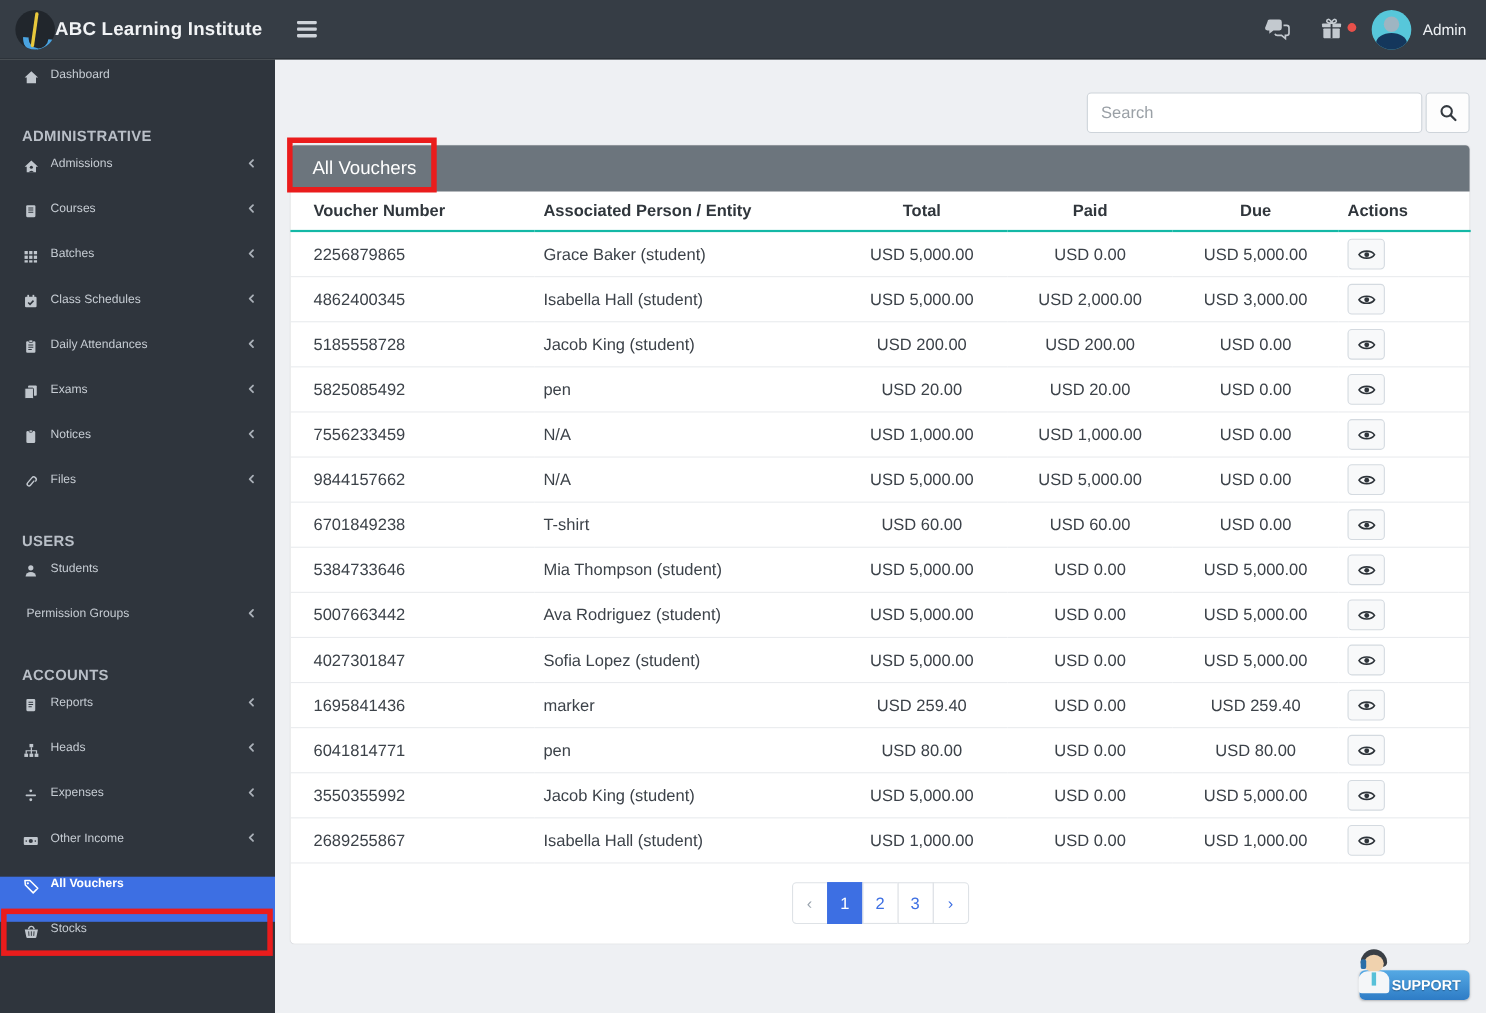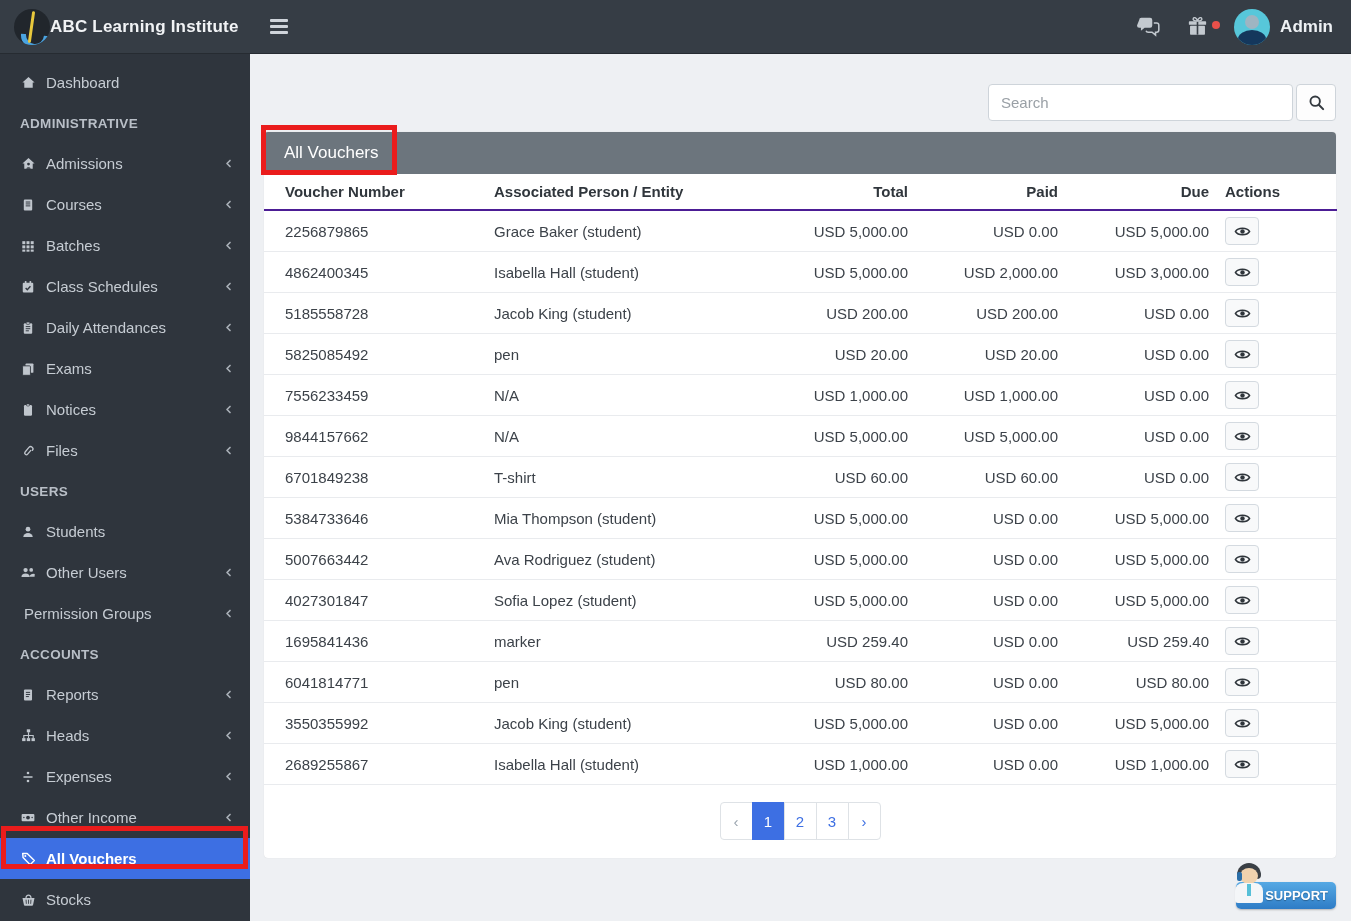--- a/index.html
+++ b/index.html
@@ -17,25 +17,25 @@
   .topbar-main { flex:1; display:flex; align-items:center; justify-content:space-between; padding:0 18px 0 20px; }
   .hamburger { width:26px; height:22px; display:flex; flex-direction:column; justify-content:center; gap:3px; cursor:pointer; }
   .hamburger span { display:block; width:18px; height:3px; background:#cfd4da; border-radius:1px; }
   .topbar-right { display:flex; align-items:center; gap:26px; }
   .top-icon { color:#c3c9cf; display:flex; align-items:center; position:relative; cursor:pointer; }
   .badge-dot { position:absolute; right:-12px; top:5px; width:8px; height:8px; border-radius:50%; background:#e8504a; }
   .user-chip { display:flex; align-items:center; gap:10px; cursor:pointer; }
   .avatar { width:36px; height:36px; border-radius:50%; background:#57c7da; position:relative; overflow:hidden; }
   .avatar::before { content:""; position:absolute; left:11px; top:6px; width:14px; height:14px; border-radius:50%; background:#9eb5c2; }
   .avatar::after { content:""; position:absolute; left:4px; top:21px; width:28px; height:18px; border-radius:50% 50% 0 0; background:#14375c; }
-  .user-name { color:#eef1f4; font-size:17px;font-weight:bold; }
+  .user-name { color:#eef1f4; font-size:14px; }
 
   
   .sidebar { position:absolute; top:54px; left:0; width:250px; height:867px; background:#2f353d; padding-top:8px; z-index:4; }
-  .side-item { height:41px; display:flex; align-items:center; padding:0 16px 0 20px; color:#c6ccd3; font-size:15px; cursor:pointer; position:relative; }
+  .side-item { height:41px; display:flex; align-items:flex-start; padding:0 16px 0 20px; color:#c6ccd3; font-size:11px; cursor:pointer; position:relative; }
   .side-item .s-icon { width:16px; height:16px; margin-right:10px; flex:0 0 auto; display:flex; align-items:center; justify-content:center; color:#c0c6cd; }
   .side-item .s-label { flex:1; white-space:nowrap; overflow:hidden; }
   .side-item .chev { color:#aab0b8; width:12px; display:flex; justify-content:flex-end; }
   .side-item.no-icon { padding-left:24px; }
   .side-heading { height:40px; display:flex; align-items:center; padding-left:20px; color:#b9bfc7; font-size:13.5px; font-weight:bold; letter-spacing:.3px; }
   .side-item.active { background:#3d6fe3; color:#ffffff; }
   .side-item.active .s-icon { color:#ffffff; }
   .side-item.active .s-label { font-weight:bold; }
 
   
@@ -51,22 +51,22 @@
   .search-btn { width:40px; height:37px; border:1px solid #ced4da; border-radius:4px; background:#fdfdfd; display:flex; align-items:center; justify-content:center; color:#343a40; cursor:pointer; }
 
   
   .panel { background:#fff; border-radius:4px; box-shadow:0 0 1px rgba(0,0,0,.15); position:relative; }
   .panel-header { height:42px; background:#6c757d; border-radius:4px 4px 0 0; display:flex; align-items:center; padding-left:20px; position:relative; }
   .panel-title { color:#ffffff; font-size:17px; }
 
   table.vouchers { width:100%; border-collapse:collapse; table-layout:fixed; }
   .vouchers col.c1{width:222px} .vouchers col.c2{width:274px} .vouchers col.c3{width:156px}
   .vouchers col.c4{width:150px} .vouchers col.c5{width:151px} .vouchers col.c6{width:120px}
-  .vouchers th { font-size:15px; font-weight:bold; color:#30363c; text-align:left; padding:9px 8px; border-bottom:2px solid #4c1d95; }
-  .vouchers th.num, .vouchers td.num { text-align:right; }
+  .vouchers th { font-size:15px; font-weight:bold; color:#30363c; text-align:left; padding:9px 8px; border-bottom:2px solid #14b8a6; }
+  .vouchers th.num, .vouchers td.num { text-align:center; }
   .vouchers th.first, .vouchers td.first { padding-left:21px; }
   .vouchers td { font-size:15px; color:#3c4249; padding:6px 8px; height:39px; border-bottom:1px solid #e9ebee; }
   .vouchers tr.row-hover td { background:#ececec; }
   .eye-btn { width:34px; height:28px; border:1px solid #d4dae0; border-radius:4px; background:#f8f9fa; display:inline-flex; align-items:center; justify-content:center; color:#2f353b; cursor:pointer; }
 
   
   .pager-wrap { display:flex; justify-content:center; padding:17px 0 18px 0; }
   .pager { display:flex; }
   .page-cell { min-width:33px; height:38px; border:1px solid #dee2e6; background:#fff; color:#3d6fe3; font-size:15px; display:flex; align-items:center; justify-content:center; margin-left:-1px; cursor:pointer; padding:0 11px; }
   .page-cell.prev { border-radius:4px 0 0 4px; color:#9aa4ae; margin-left:0; }
@@ -364,33 +364,20 @@
     </div>
     <div class="side-heading">USERS</div>
     <div class="side-item">
       <span class="s-icon">
           <svg class="icon-svg" width="14" height="14">
             <use href="#i-user"></use>
           </svg>
         </span>
       <span class="s-label">Students</span>
     </div>
-    <div class="side-item">
-      <span class="s-icon">
-          <svg class="icon-svg" width="16" height="15">
-            <use href="#i-users"></use>
-          </svg>
-        </span>
-      <span class="s-label">Other Users</span>
-      <span class="chev">
-          <svg class="icon-svg" width="11" height="11">
-            <use href="#i-chevron-left"></use>
-          </svg>
-        </span>
-    </div>
     <div class="side-item no-icon">
       <span class="s-label">Permission Groups</span>
       <span class="chev">
           <svg class="icon-svg" width="11" height="11">
             <use href="#i-chevron-left"></use>
           </svg>
         </span>
     </div>
     <div class="side-heading">ACCOUNTS</div>
     <div class="side-item">

